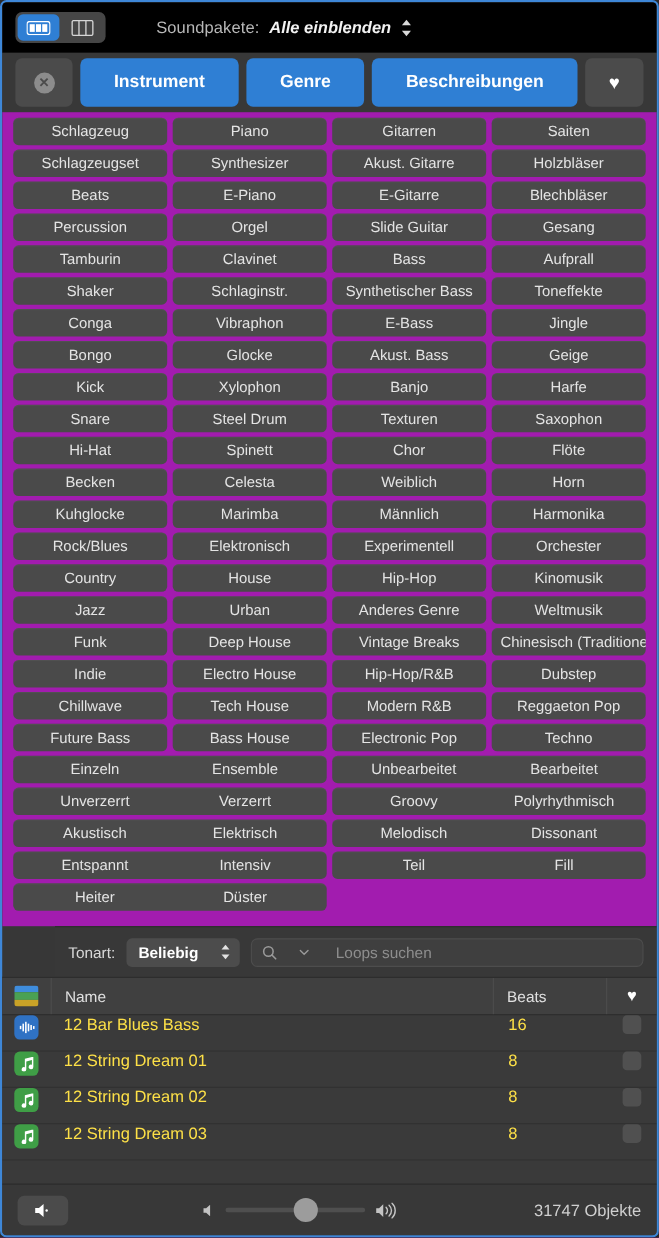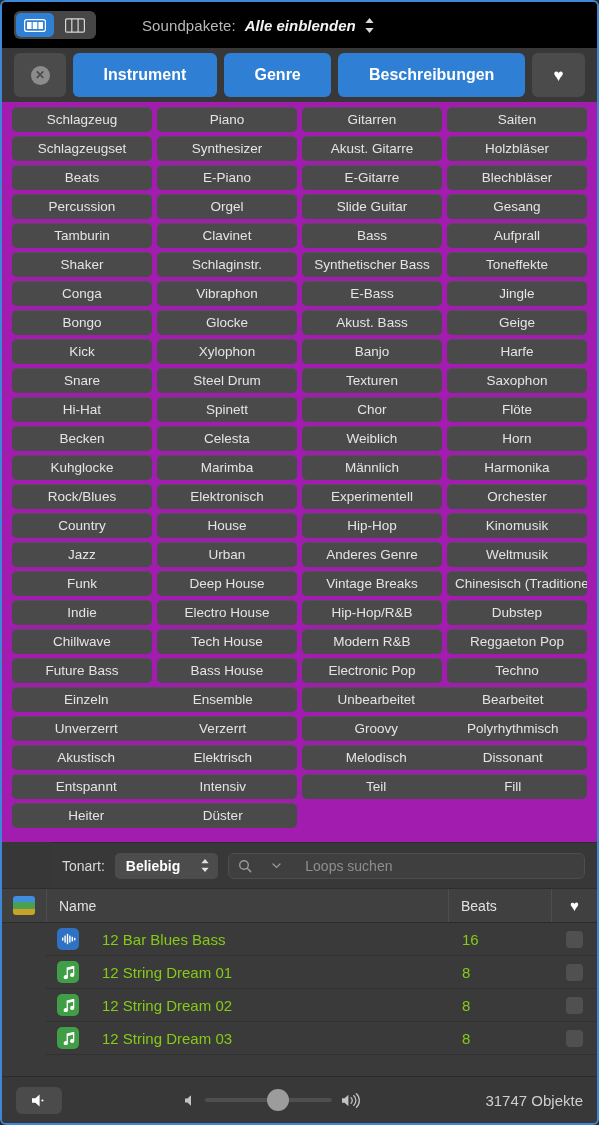--- a/index.html
+++ b/index.html
@@ -211,28 +211,27 @@
     width: 22px; height: 19px; border-radius: 3px; overflow: hidden;
     display: flex; flex-direction: column;
   }
   .stack i { flex: 1 1 0; display: block; }
   .th-name { flex: 1 1 auto; padding-left: 12px; height: 100%; display: flex; align-items: center; border-right: 1px solid #4d4d4d; }
   .th-beats { width: 90px; padding-left: 12px; height: 100%; display: flex; align-items: center; border-right: 1px solid #4d4d4d; }
   .th-fav { width: 45px; display: flex; align-items: center; justify-content: center; height: 100%; }
 
   .trow {
     display: flex;
-    align-items: center;
+    align-items: flex-start;
     height: 32px;
     flex: 0 0 auto;
     border-bottom: 1px solid #313131;
-    color: #84cc16;
+    color: #fde047;
     font-size: 15px;
     cursor: default;
-    margin-left: 44px;
   }
   .td-icon { width: 44px; display: flex; align-items: center; justify-content: center; }
   .badge {
     width: 22px; height: 22px; border-radius: 5px;
     display: flex; align-items: center; justify-content: center;
     color: #fff; font-size: 13px; line-height: 1;
   }
   .td-name { flex: 1 1 auto; padding-left: 12px; }
   .td-beats { width: 90px; padding-left: 12px; }
   .td-fav { width: 45px; display: flex; align-items: center; justify-content: center; }

